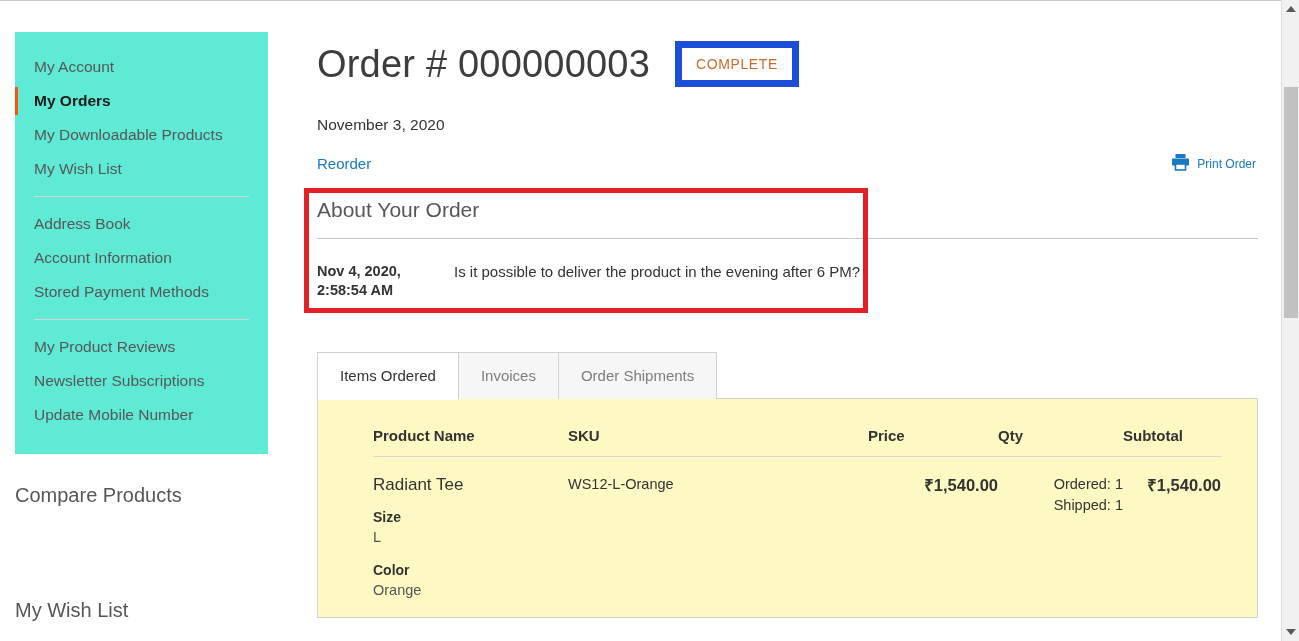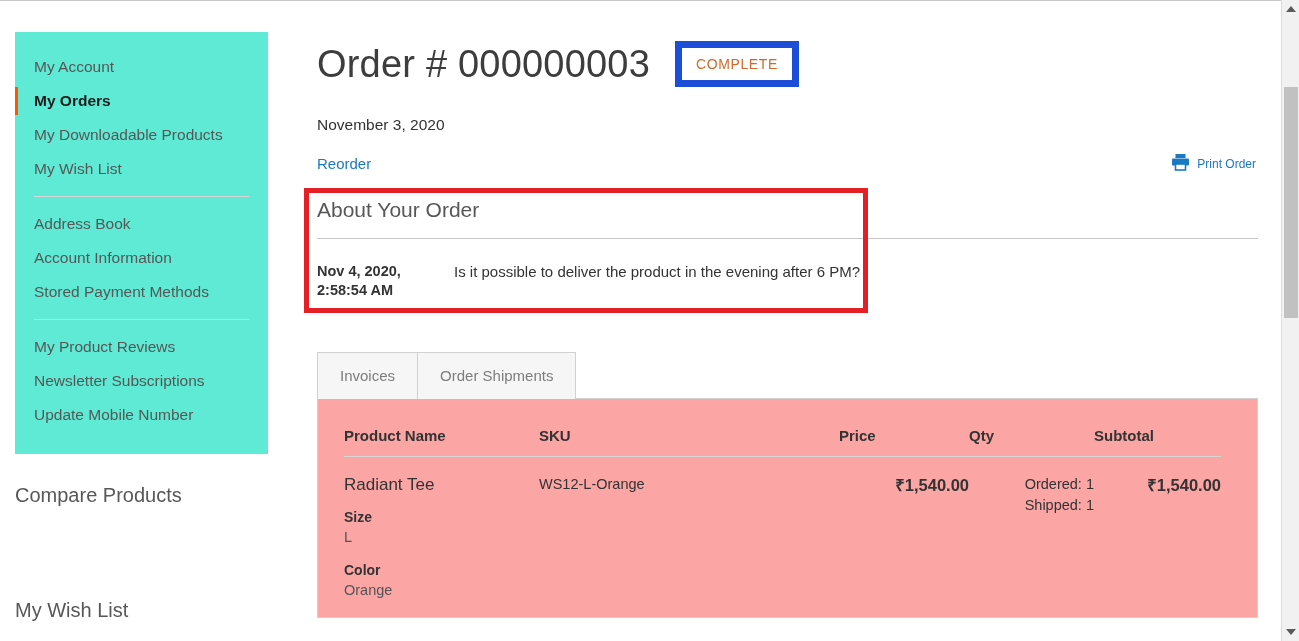--- a/index.html
+++ b/index.html
@@ -226,22 +226,22 @@
     content: "";
     position: absolute;
     left: 0; right: 0;
     bottom: -1px;
     height: 1px;
     background: #ffffff;
   }
   .tab-panel {
     border: 1px solid #d1d1d1;
     margin-top: -1px;
-    padding: 22px 36px 0 26px;
-    background: #fca5a5;
+    padding: 22px 36px 0 55px;
+    background: #fef9c3;
     box-sizing: border-box;
     width: 941px;
     height: 220px;
     overflow: hidden;
   }
   table.items {
     width: 100%;
     border-collapse: collapse;
   }
   table.items th {
@@ -387,20 +387,21 @@
       <div class="about-rule"></div>
       <div class="comment-row">
         <div class="comment-date">Nov 4, 2020, 2:58:54 AM</div>
         <div class="comment-text">Is it possible to deliver the product in the evening after 6 PM?</div>
       </div>
       <div class="highlight-box" style="border-color: rgb(228, 31, 38);"></div>
     </section>
 
     <section class="tabs-section">
       <div class="tab-strip">
+        <div class="tab active">Items Ordered</div>
         <div class="tab inactive">Invoices</div>
         <div class="tab inactive">Order Shipments</div>
       </div>
 
       <div class="tab-panel">
         <table class="items">
           <thead>
             <tr>
               <th class="c-name">Product Name</th>
               <th class="c-sku">SKU</th>

